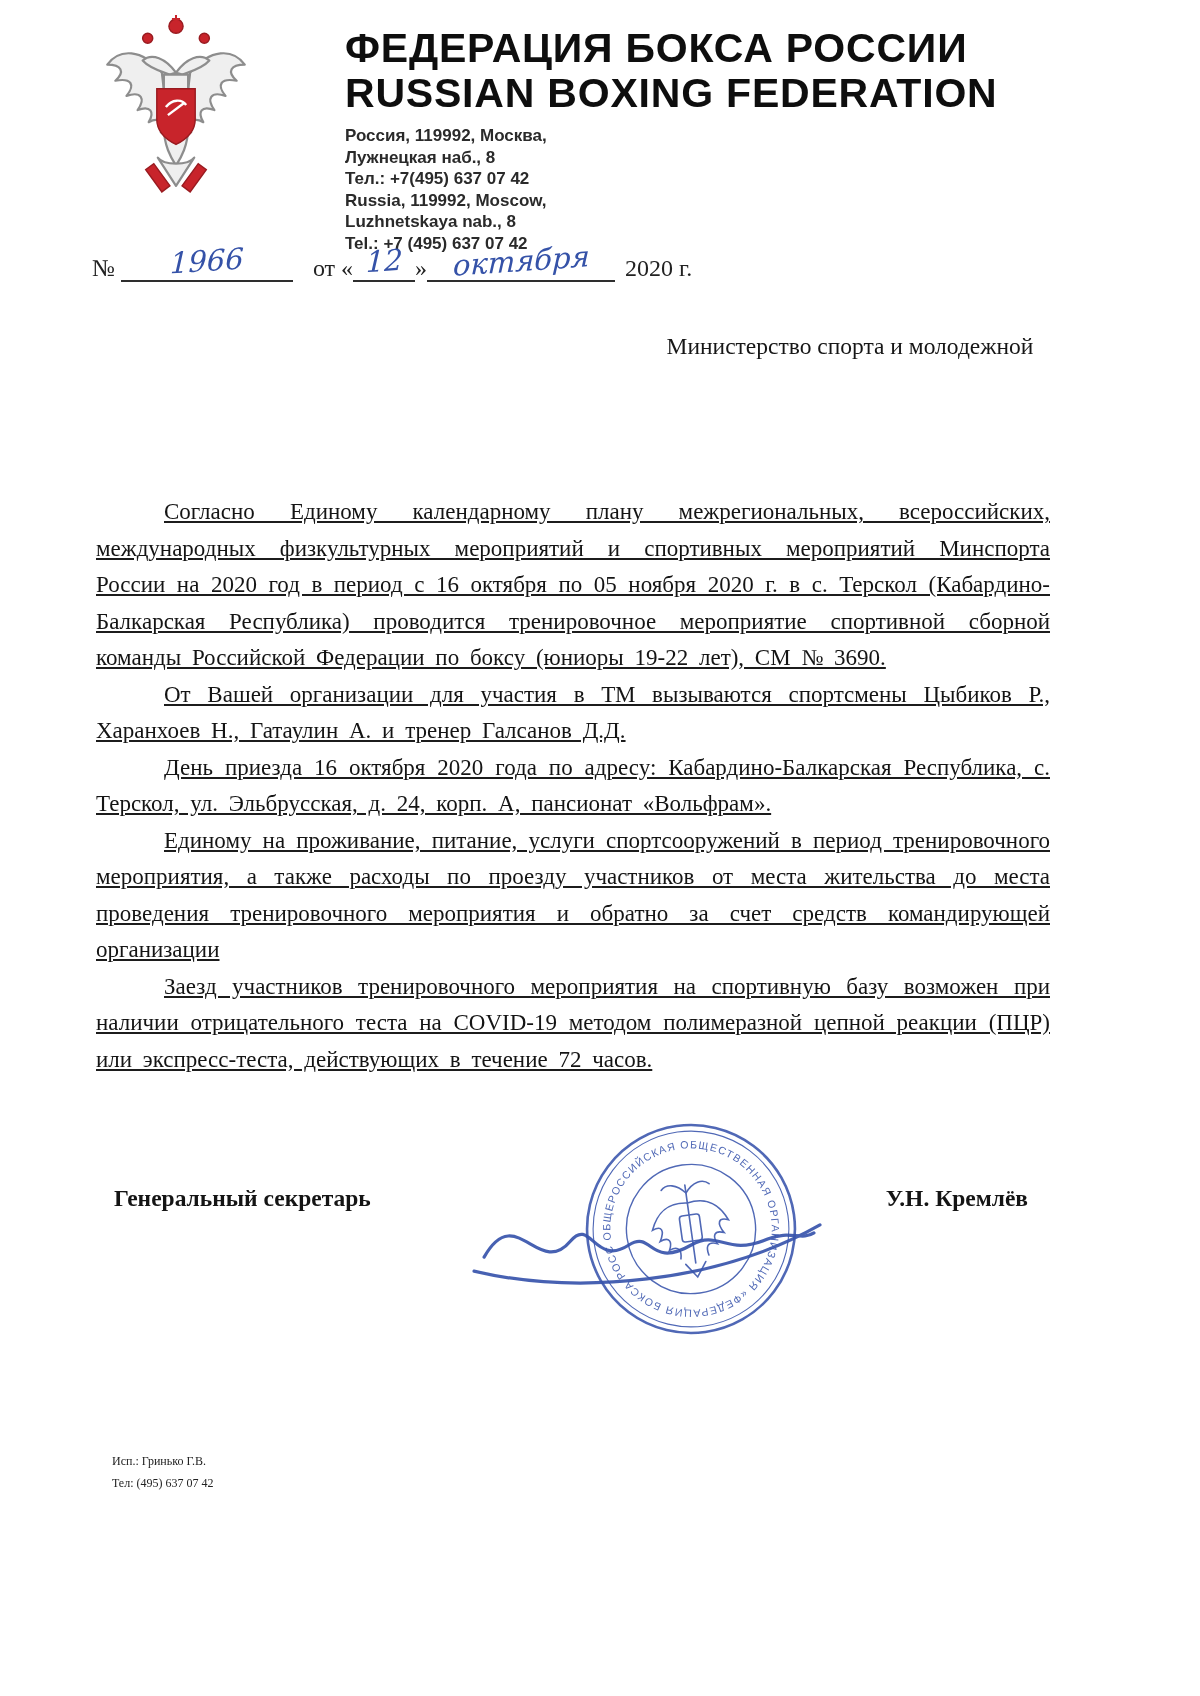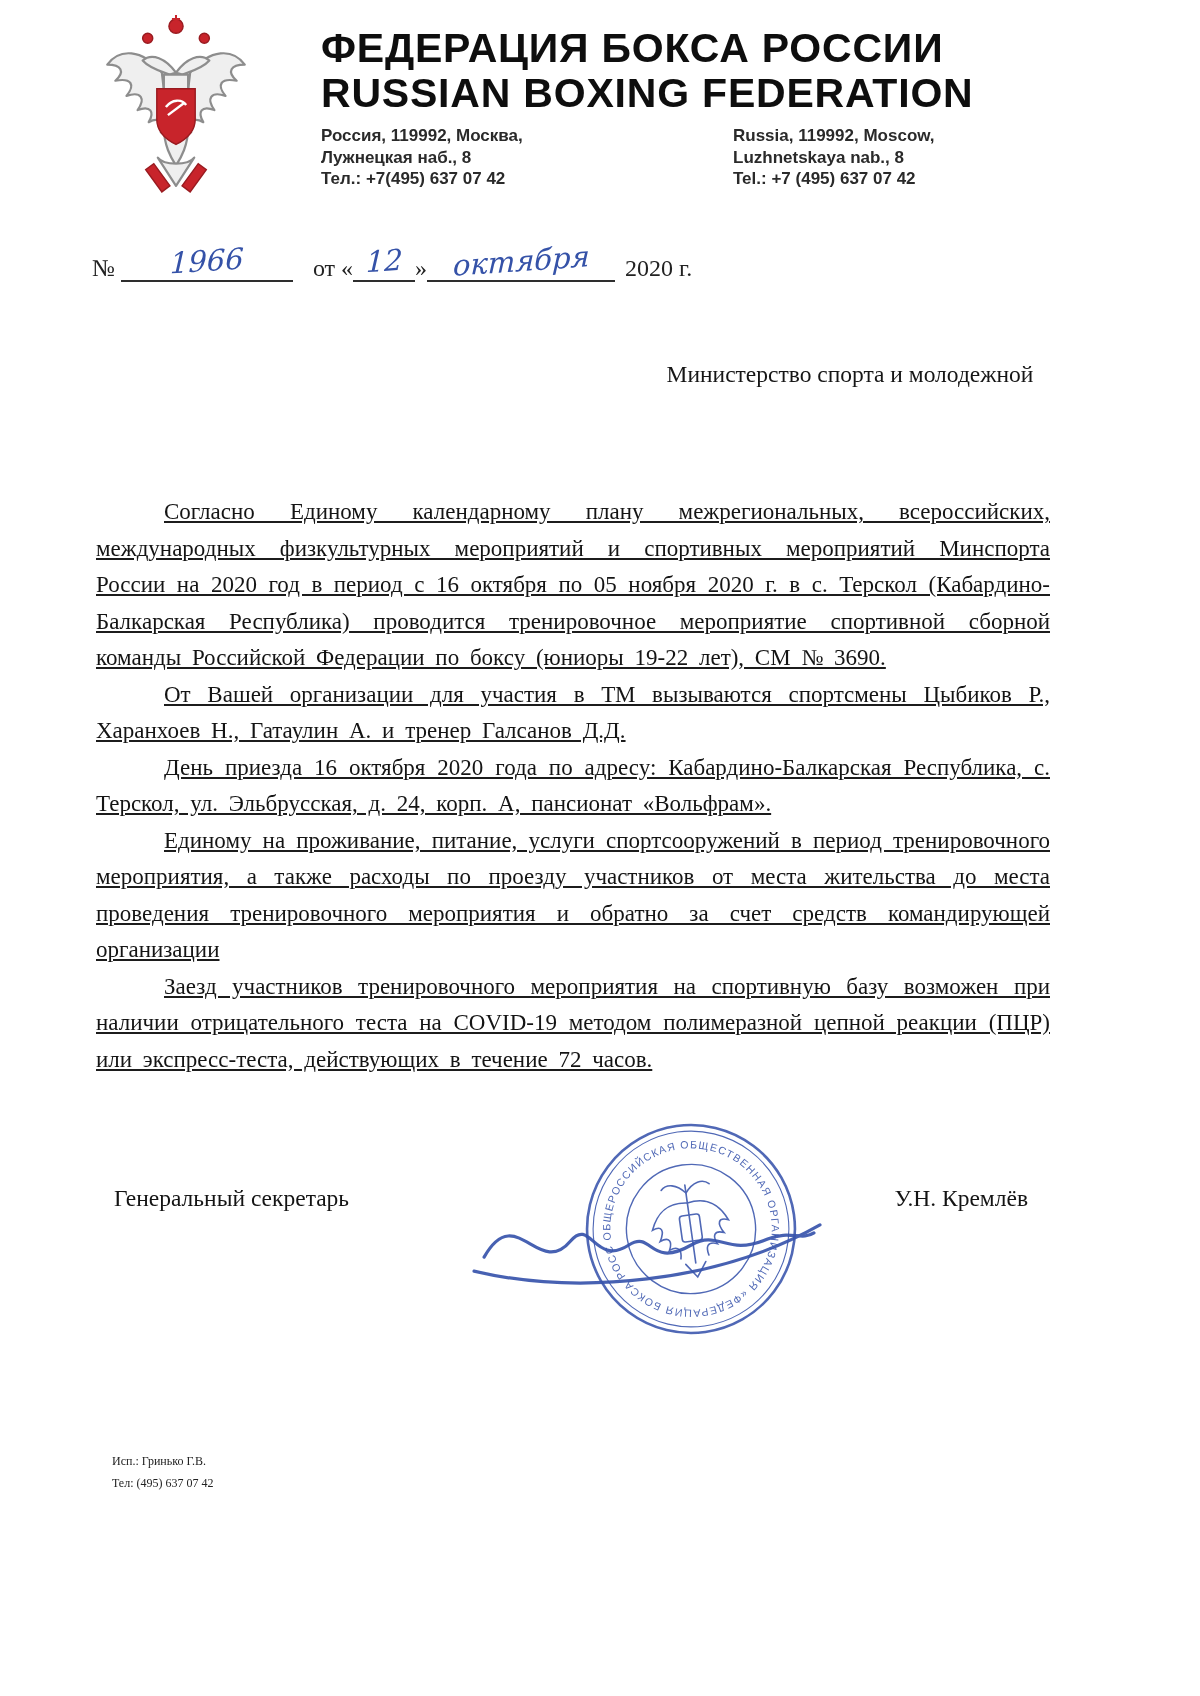--- a/index.html
+++ b/index.html
@@ -9,30 +9,30 @@
     width:1200px; height:1696px;
     background:#ffffff;
     overflow:hidden;
     font-family:"Liberation Serif", serif;
     color:#1c1c1c;
   }
 
   
   .letterhead {
     position:absolute; left:95px; top:14px; width:1000px;
-    display:flex; gap:64px;justify-content:center;
+    display:flex; gap:88px;justify-content:center;
   }
   .emblem { flex:0 0 162px; width:162px; height:184px; }
   .emblem svg { width:100%; height:100%; }
   .head-text { flex:1; padding-top:12px; font-family:"Liberation Sans", sans-serif; }
   .title-ru, .title-en {
     font-weight:bold; font-size:41px; line-height:1.1;
     letter-spacing:0.8px; color:#0e0e0e; white-space:nowrap;
   }
-  .addresses { display:flex; margin-top:9px; }
+  .addresses { display:flex; margin-top:9px;flex-direction:column; }
   .addr { font-size:17px; font-weight:bold; line-height:21.5px; color:#2a2a2a; }
   .addr.ru { width:412px; }
 
   
   .ref-line {
     position:absolute; left:92px; top:248px;
     display:flex; align-items:flex-end; font-size:24px; color:#222;
   }
   .blank {
     display:inline-block; border-bottom:2px solid #2e2e2e;
@@ -48,37 +48,37 @@
     transform:rotate(-4deg) skewX(-6deg);
     position:relative; top:-2px;
     white-space:nowrap;
   }
   .ref-gap { display:inline-block; width:20px; }
   .ref-text { white-space:pre; }
   .year { margin-left:10px; }
 
   
   .addressee {
-    position:absolute; right:130px; top:360px; width:440px;
+    position:absolute; right:130px; top:332px; width:440px;
     text-align:center; font-size:23.5px; line-height:29px; color:#161616;
   }
 
   
   .body-text { position:absolute; left:96px; top:494px; width:954px;text-decoration:underline; }
   .body-text p {
     font-size:23px; line-height:36.5px;
     text-align:justify; text-indent:68px;
     word-spacing:5px; color:#141414;
   }
 
   
   .sign-row {
     position:absolute; left:114px; top:1185px; right:172px;
     display:flex; justify-content:space-between;
-    font-size:23.5px; color:#141414;
+    font-size:23.5px; color:#141414;font-weight:bold;
   }
 
   .stamp {
     position:absolute; left:580px; top:1118px; width:222px; height:222px;
     transform:rotate(-8deg); opacity:0.88;
   }
   .stamp svg { width:100%; height:100%; }
   .signature-scribble {
     position:absolute; left:466px; top:1182px; width:362px; height:122px;
     opacity:0.92;

